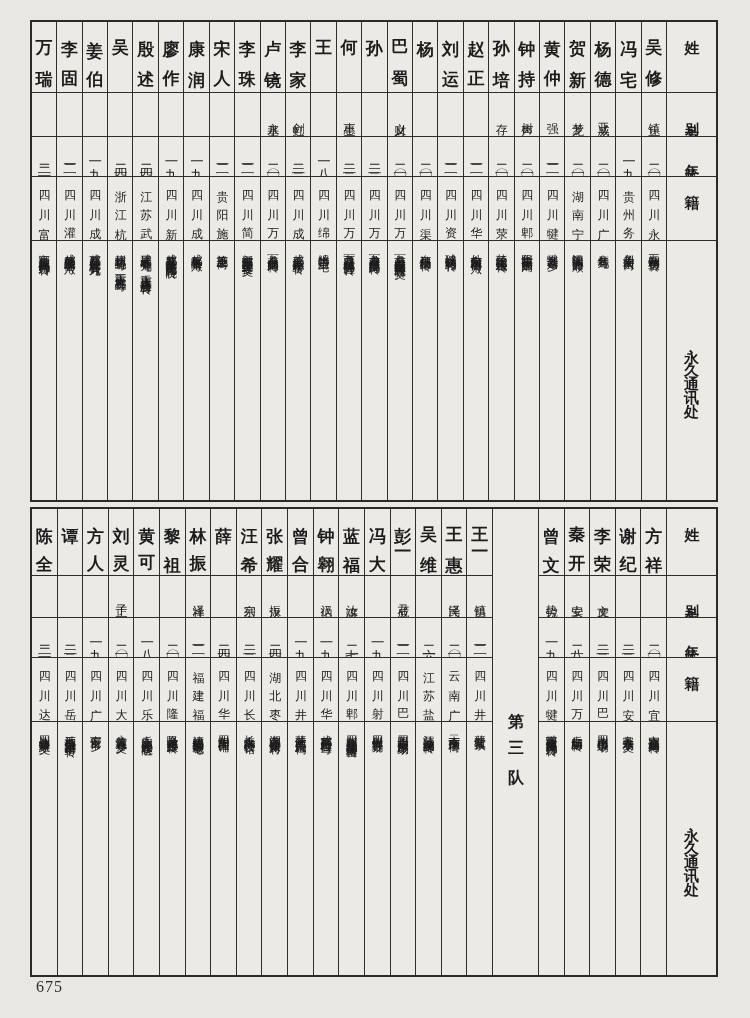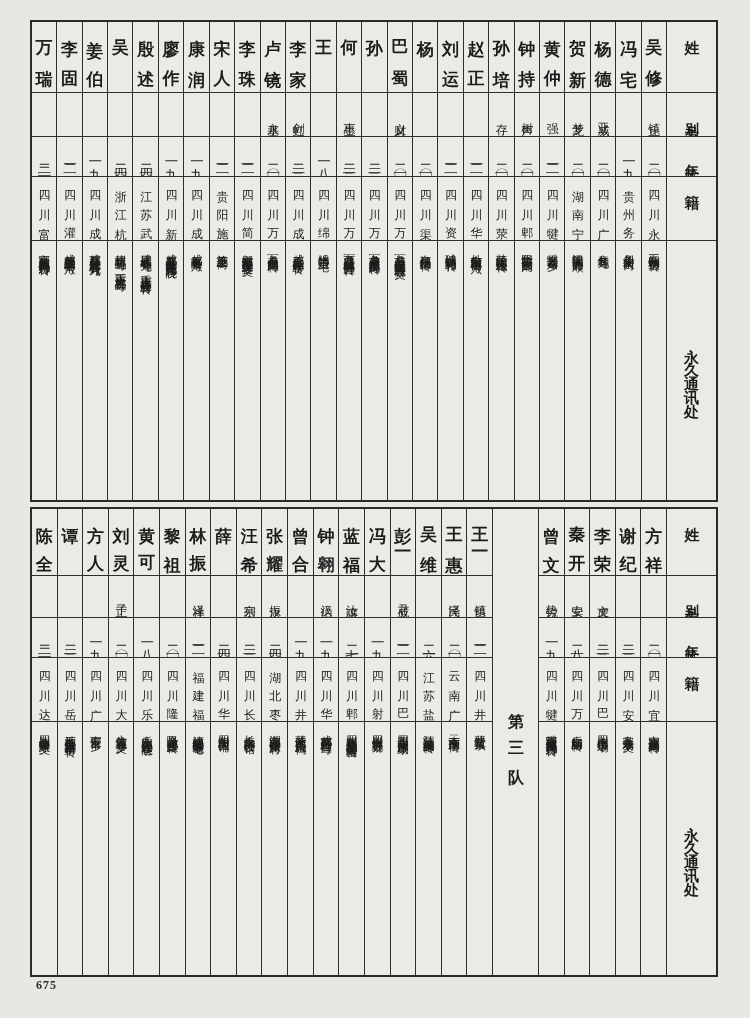--- a/index.html
+++ b/index.html
@@ -44,21 +44,21 @@
   .c-addr .v{font-size:11.5px;line-height:12.5px;max-height:100%;letter-spacing:1px;}
   
   .header-col .v{font-size:15px;font-weight:600;}
   .header-col .c-name .v,.header-col .c-origin .v{height:100%;text-align:justify;text-align-last:justify;padding:6px 0;box-sizing:border-box;letter-spacing:0;}
   .header-col .c-alias .v,.header-col .c-age .v{letter-spacing:4px;font-size:14px;}
   .header-col .c-addr{align-items:center;}
   .header-col .c-addr .v{font-size:15px;letter-spacing:14px;line-height:16px;}
   
   .team-col .cell{height:100%;}
   .team-col .v{font-size:16px;font-weight:600;letter-spacing:28px;}
-  .page-number{position:absolute;left:36px;top:978px;font-size:12px;color:#2d2d2d;letter-spacing:1px;font-weight:bold;}
+  .page-number{position:absolute;left:36px;top:978px;font-size:16px;color:#2d2d2d;letter-spacing:1px;}
 </style>
 </head>
 <body>
 
 <div class="scan">
   <div class="rtable top" id="top-table">
       <div class="col header-col">
     <div class="cell c-name">
           <span class="v">姓名</span>
         </div>

